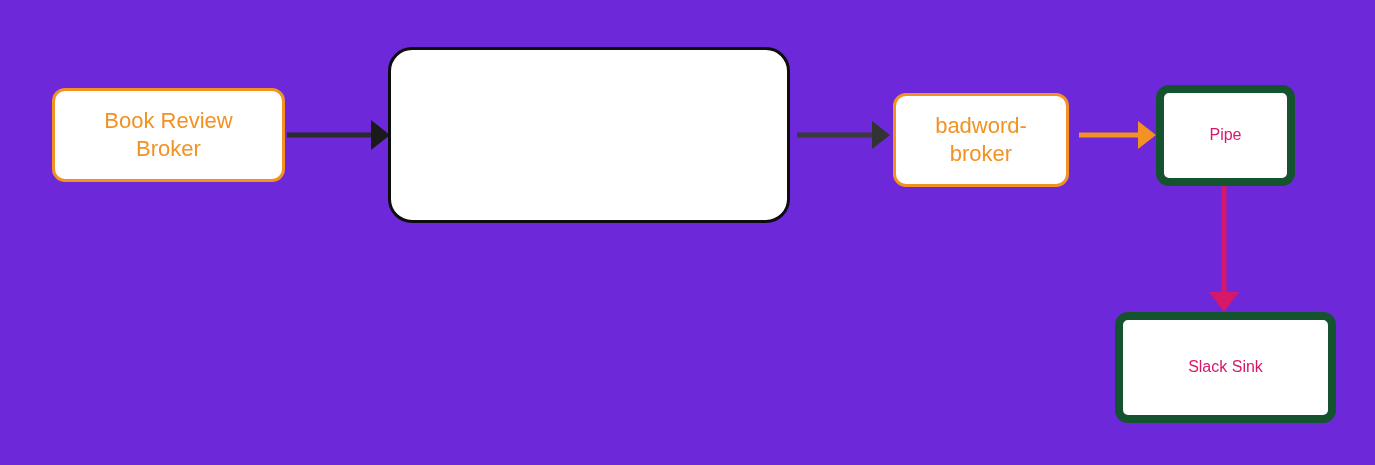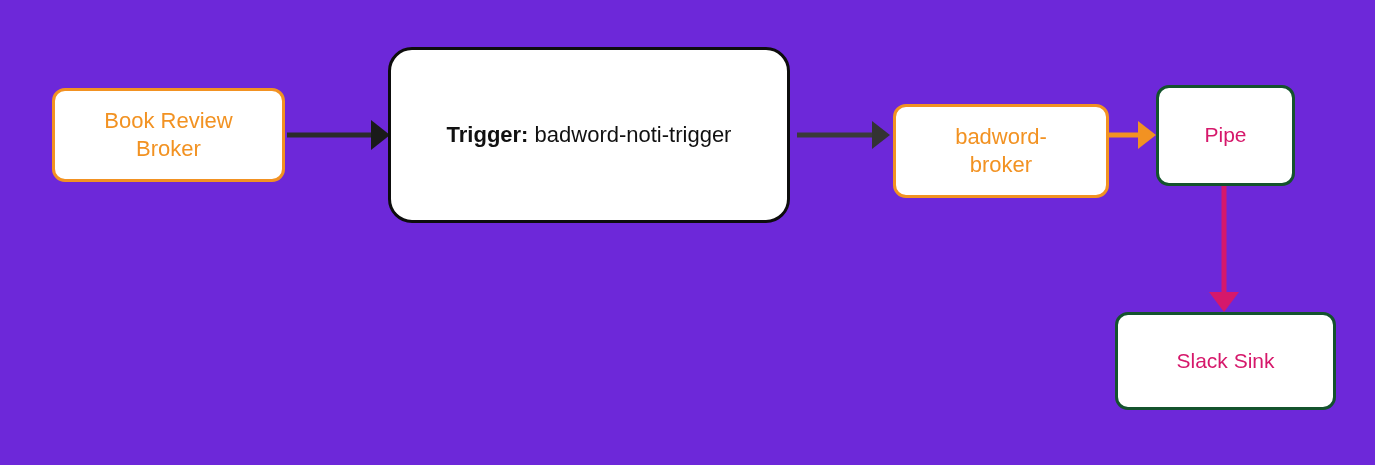--- a/index.html
+++ b/index.html
@@ -66,24 +66,24 @@
   }
   .trigger-line .v {
     font-weight: 400;
   }
   .trigger-line.all-bold {
     font-weight: 700;
   }
 
   
   .node-magenta {
-    border: 3px solid #14532d;
+    border: 8px solid #14532d;
     border-radius: 13px;
     color: #d6186b;
-    font-size: 21px;
+    font-size: 16px;
     font-weight: 400;
   }
 
   
   .edge-layer {
     position: absolute;
     left: 0;
     top: 0;
     width: 1375px;
     height: 465px;
@@ -117,29 +117,28 @@
       <polygon points="1209,292 1239,292 1224,312" fill="#d6186b"></polygon>
     </g>
   </svg>
 
   <div class="node node-broker" style="left:52px; top:88px; width:233px; height:94px;">
     <span class="node-label">Book Review
 Broker</span>
   </div>
 
   <div class="node node-trigger" style="left:388px; top:47px; width:402px; height:176px;">
-    <span class="trigger-line all-bold"><span class="k">Trigger:</span><span class="v"> badword-noti-trigger</span></span>
   </div>
 
-  <div class="node node-broker" style="left:893px; top:104px; width:216px; height:94px;">
+  <div class="node node-broker" style="left:893px; top:93px; width:176px; height:94px;">
     <span class="node-label">badword-
 broker</span>
   </div>
 
   <div class="node node-magenta" style="left:1156px; top:85px; width:139px; height:101px;">
     <span class="node-label">Pipe</span>
   </div>
 
-  <div class="node node-magenta" style="left:1115px; top:312px; width:221px; height:98px;">
+  <div class="node node-magenta" style="left:1115px; top:312px; width:221px; height:111px;">
     <span class="node-label">Slack Sink</span>
   </div>
 
 </div>
 
 </body></html>

